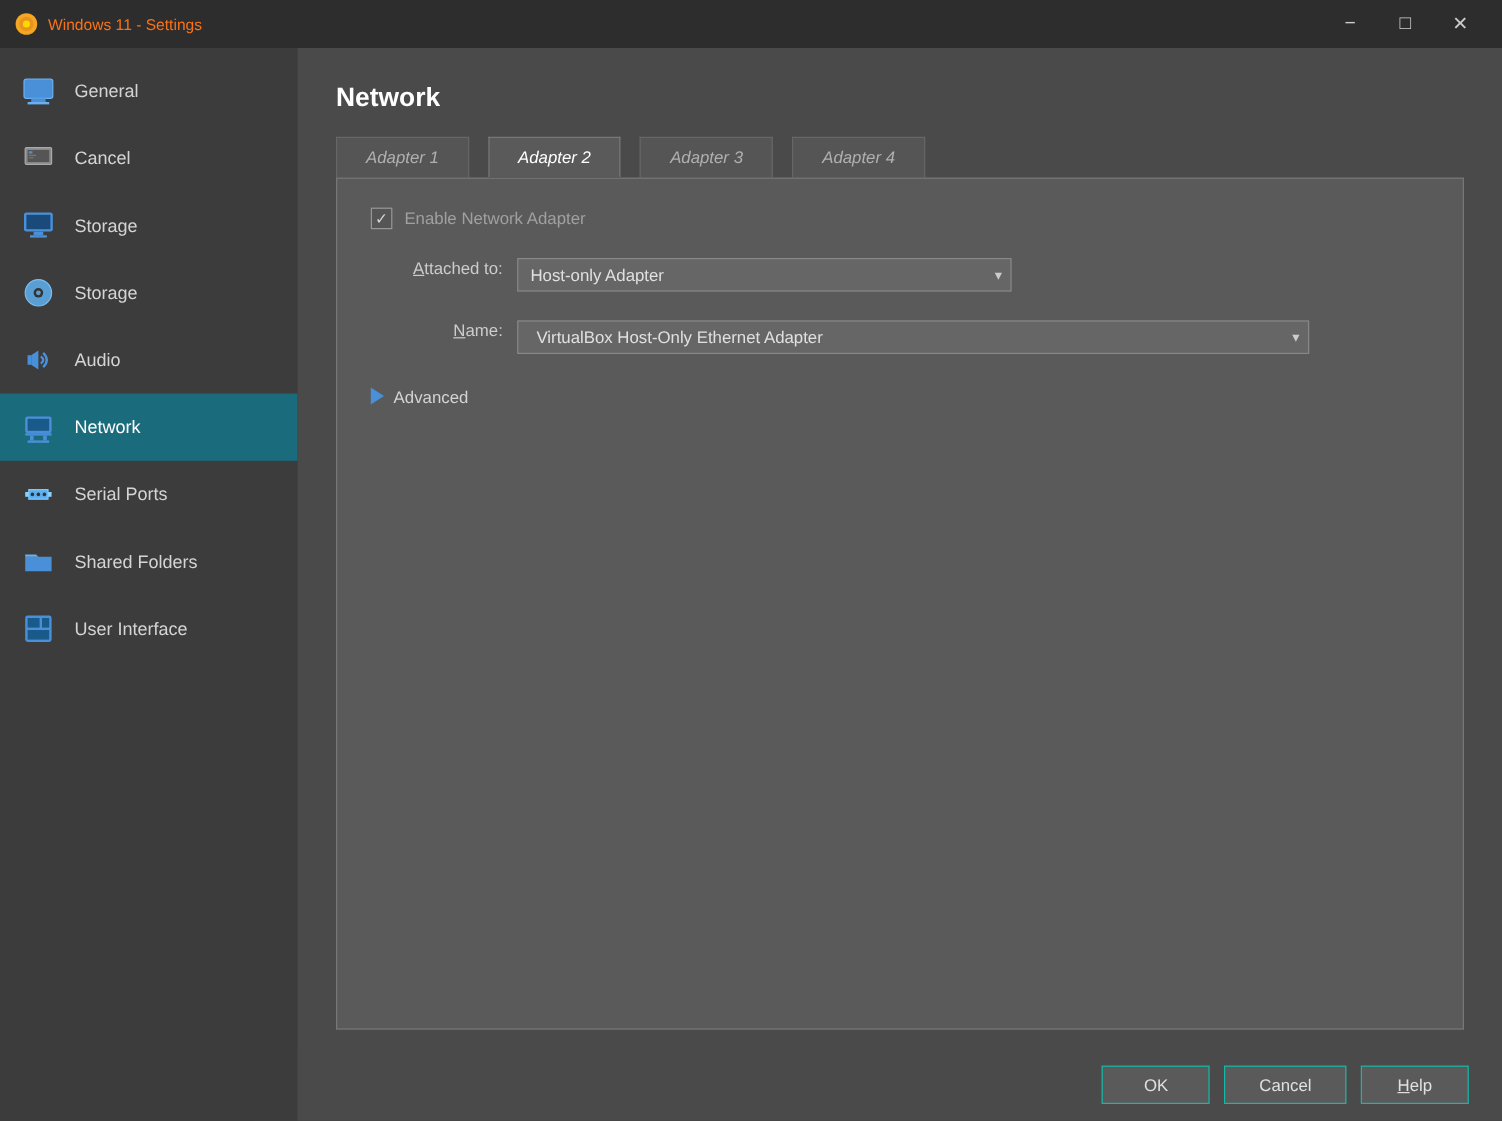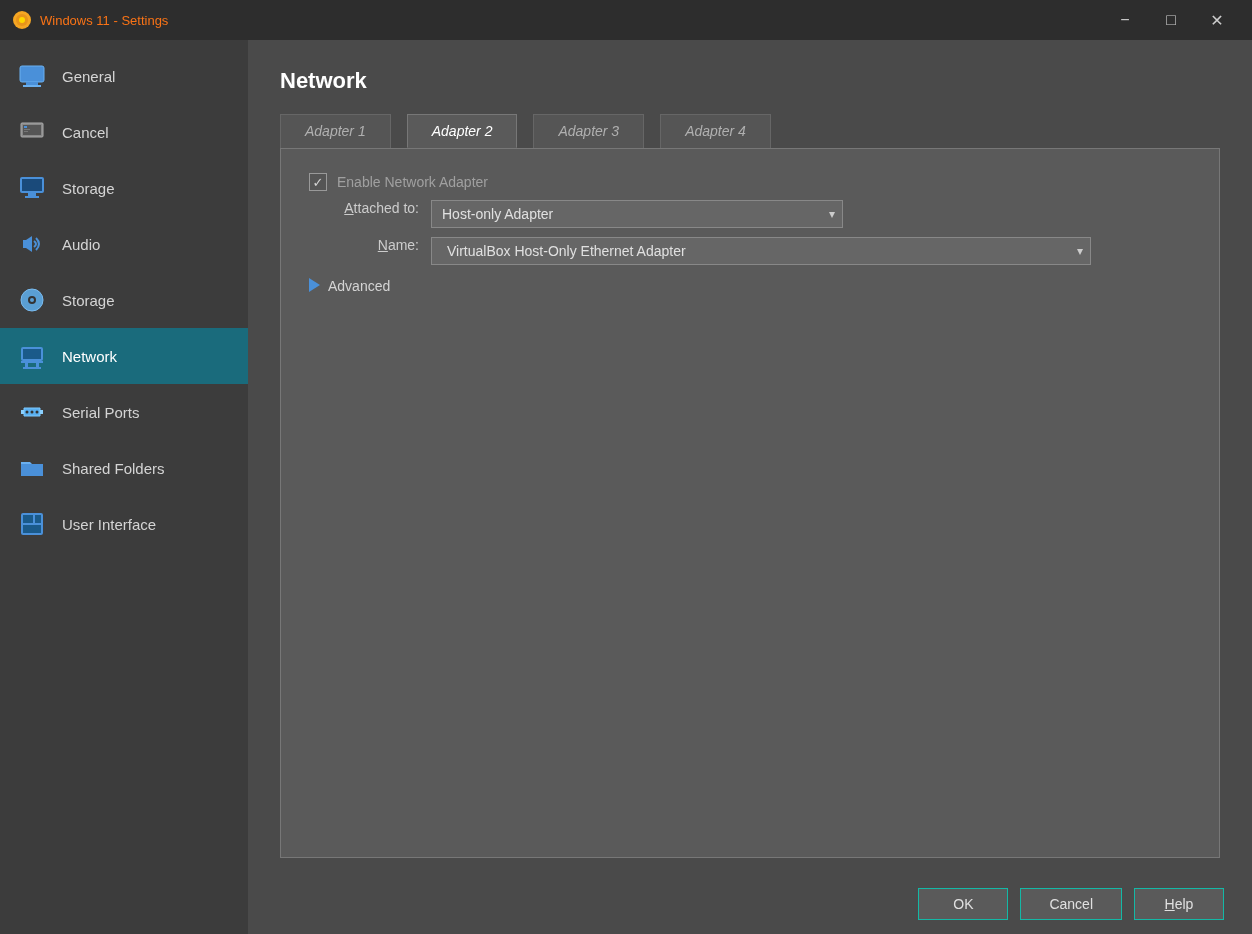--- a/index.html
+++ b/index.html
@@ -140,21 +140,21 @@
     }
 
     
     .tab-panel {
       background: #5a5a5a;
       border: 1px solid #777;
       flex: 1;
       padding: 24px 28px;
       display: flex;
       flex-direction: column;
-      gap: 9px;
+      gap: 24px;
     }
 
     
     .enable-row {
       display: flex;
       align-items: center;
       gap: 10px;
     }
     .checkbox-container {
       width: 18px;
@@ -316,38 +316,38 @@
           <rect x="10" y="19" width="8" height="3" fill="#4a90d9"></rect>
           <rect x="7" y="22" width="14" height="2" fill="#4a90d9"></rect>
         </svg>
       </div>
       <span>Storage</span>
     </div>
 
     <div class="sidebar-item">
       <div class="sidebar-icon">
         <svg width="28" height="28" viewBox="0 0 28 28">
+          <circle cx="14" cy="14" r="11" fill="#5a9fd4" stroke="#7abcf0" stroke-width="1"></circle>
+          <circle cx="14" cy="14" r="4" fill="#333"></circle>
+          <circle cx="14" cy="14" r="2" fill="#5a9fd4"></circle>
+        </svg>
+      </div>
+      <span>Storage</span>
+    </div>
+
+    <div class="sidebar-item">
+      <div class="sidebar-icon">
+        <svg width="28" height="28" viewBox="0 0 28 28">
           <path d="M8 10 L14 6 L14 22 L8 18 Z" fill="#4a90d9"></path>
           <rect x="5" y="10" width="3" height="8" fill="#4a90d9"></rect>
           <path d="M16 11 Q20 14 16 17" stroke="#4a90d9" stroke-width="2" fill="none"></path>
           <path d="M18 8 Q24 14 18 20" stroke="#4a90d9" stroke-width="2" fill="none"></path>
         </svg>
       </div>
       <span>Audio</span>
-    </div>
-
-    <div class="sidebar-item">
-      <div class="sidebar-icon">
-        <svg width="28" height="28" viewBox="0 0 28 28">
-          <circle cx="14" cy="14" r="11" fill="#5a9fd4" stroke="#7abcf0" stroke-width="1"></circle>
-          <circle cx="14" cy="14" r="4" fill="#333"></circle>
-          <circle cx="14" cy="14" r="2" fill="#5a9fd4"></circle>
-        </svg>
-      </div>
-      <span>Storage</span>
     </div>
 
     <div class="sidebar-item active">
       <div class="sidebar-icon">
         <svg width="28" height="28" viewBox="0 0 28 28">
           <rect x="3" y="5" width="22" height="14" rx="2" fill="#4a90d9"></rect>
           <rect x="5" y="7" width="18" height="10" fill="#1a5a8a"></rect>
           <rect x="3" y="19" width="22" height="2" fill="#4a90d9"></rect>
           <rect x="7" y="21" width="3" height="4" fill="#4a90d9"></rect>
           <rect x="18" y="21" width="3" height="4" fill="#4a90d9"></rect>

